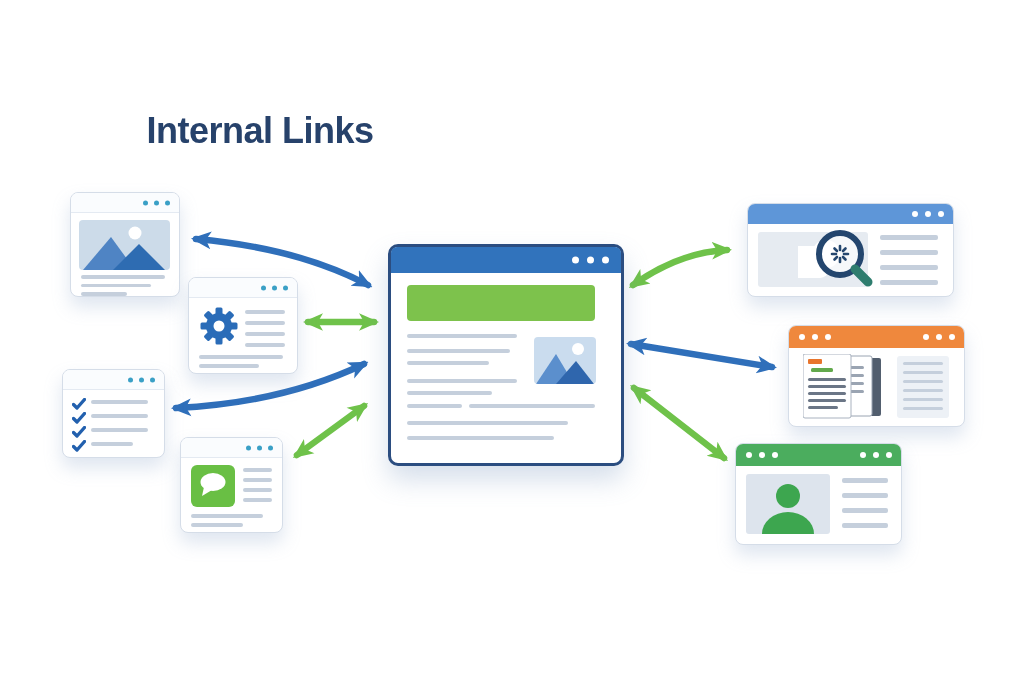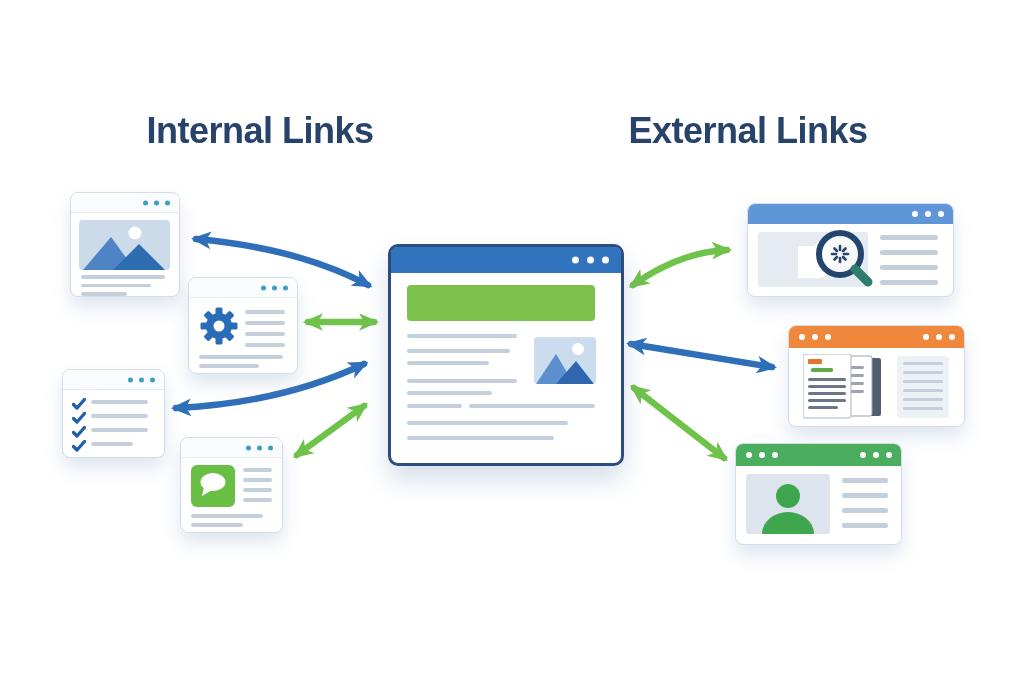--- a/index.html
+++ b/index.html
@@ -54,21 +54,20 @@
   .hdr-green{background:#4bad5e;}
 
   .panel{position:absolute;background:#e6ebf1;border-radius:3px;}
 </style>
 </head>
 <body>
 
 <div class="canvas">
 
   <div class="title internal">Internal Links</div>
-  <div class="title external">External Links</div>
 
   <svg class="arrows" viewBox="0 0 1024 683">
     <defs>
       <marker id="head-blue" viewBox="0 0 10 10" refX="7.5" refY="5" markerWidth="3.1" markerHeight="3.1" orient="auto-start-reverse">
         <path d="M0,0.6 L10,5 L0,9.4 L2.6,5 Z" fill="#2f6fba"></path>
       </marker>
       <marker id="head-green" viewBox="0 0 10 10" refX="7.5" refY="5" markerWidth="3.1" markerHeight="3.1" orient="auto-start-reverse">
         <path d="M0,0.6 L10,5 L0,9.4 L2.6,5 Z" fill="#6fc24a"></path>
       </marker>
     </defs>

